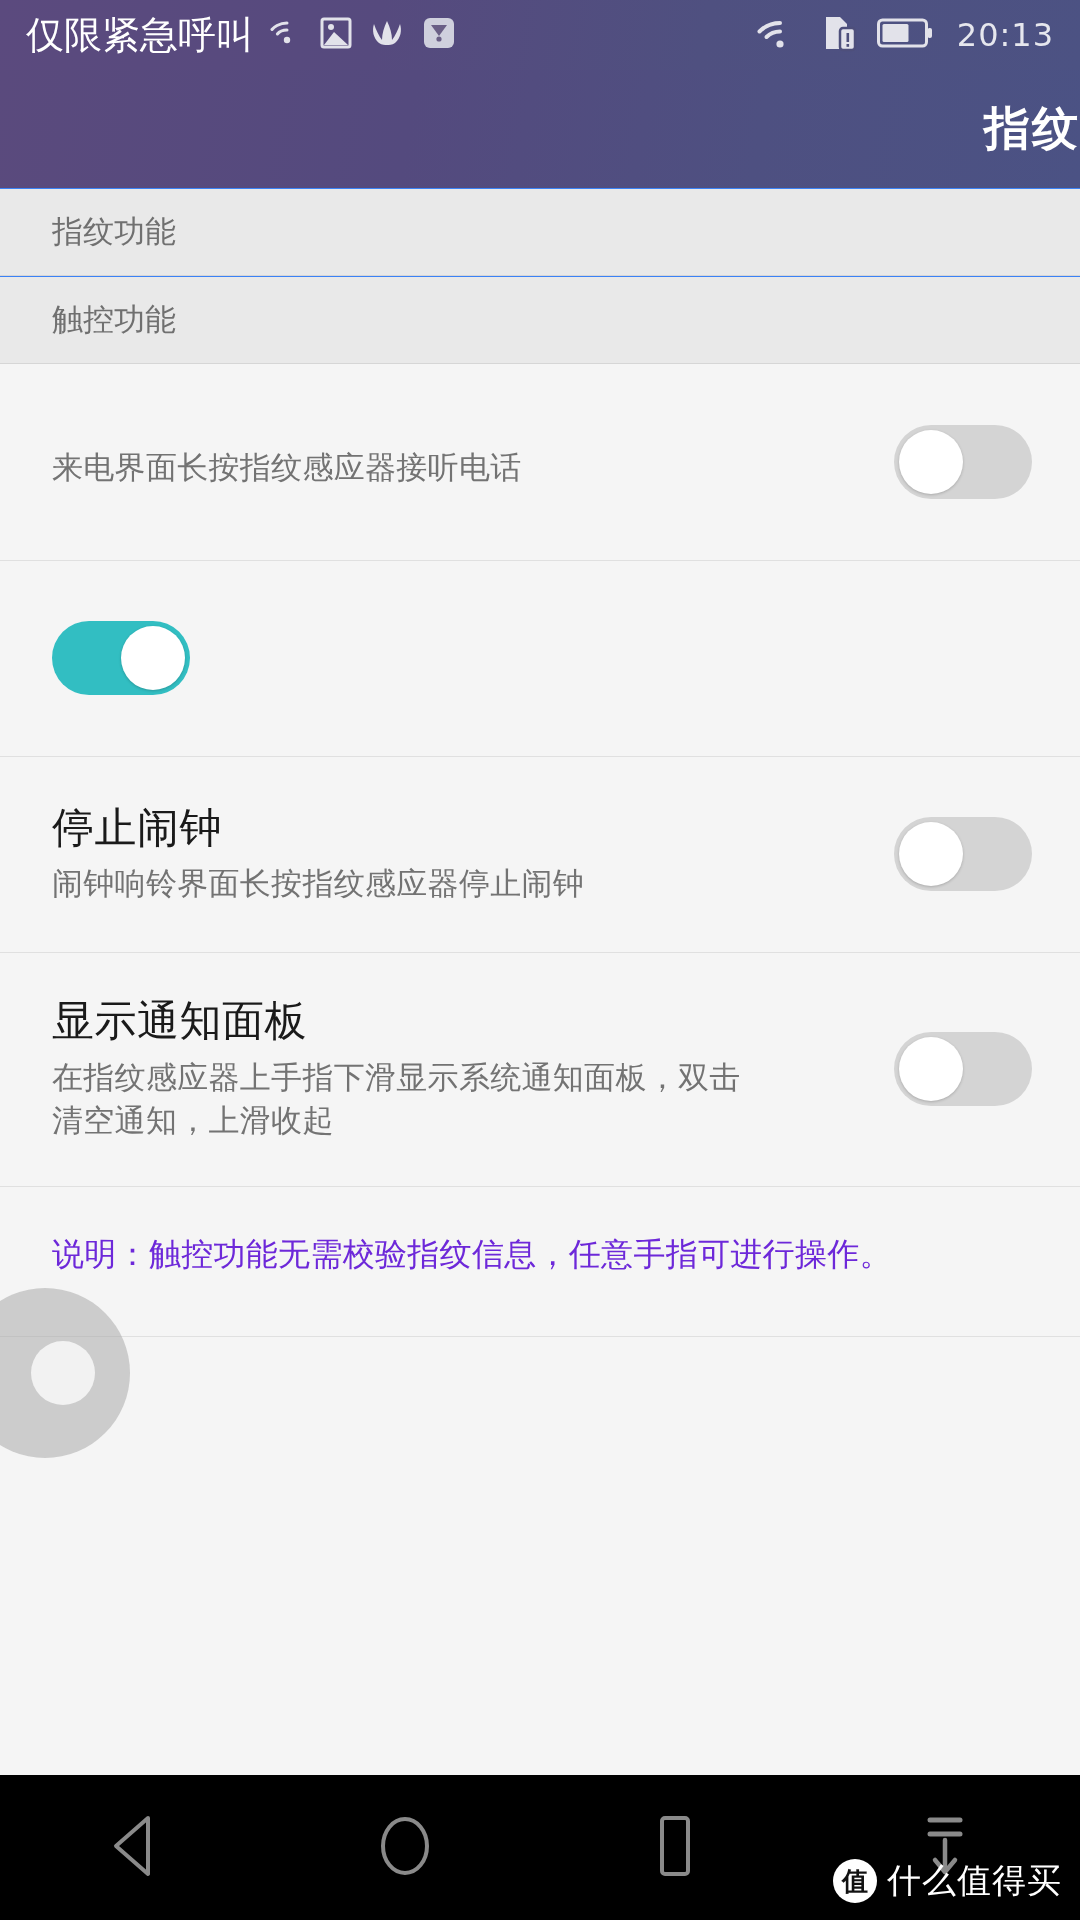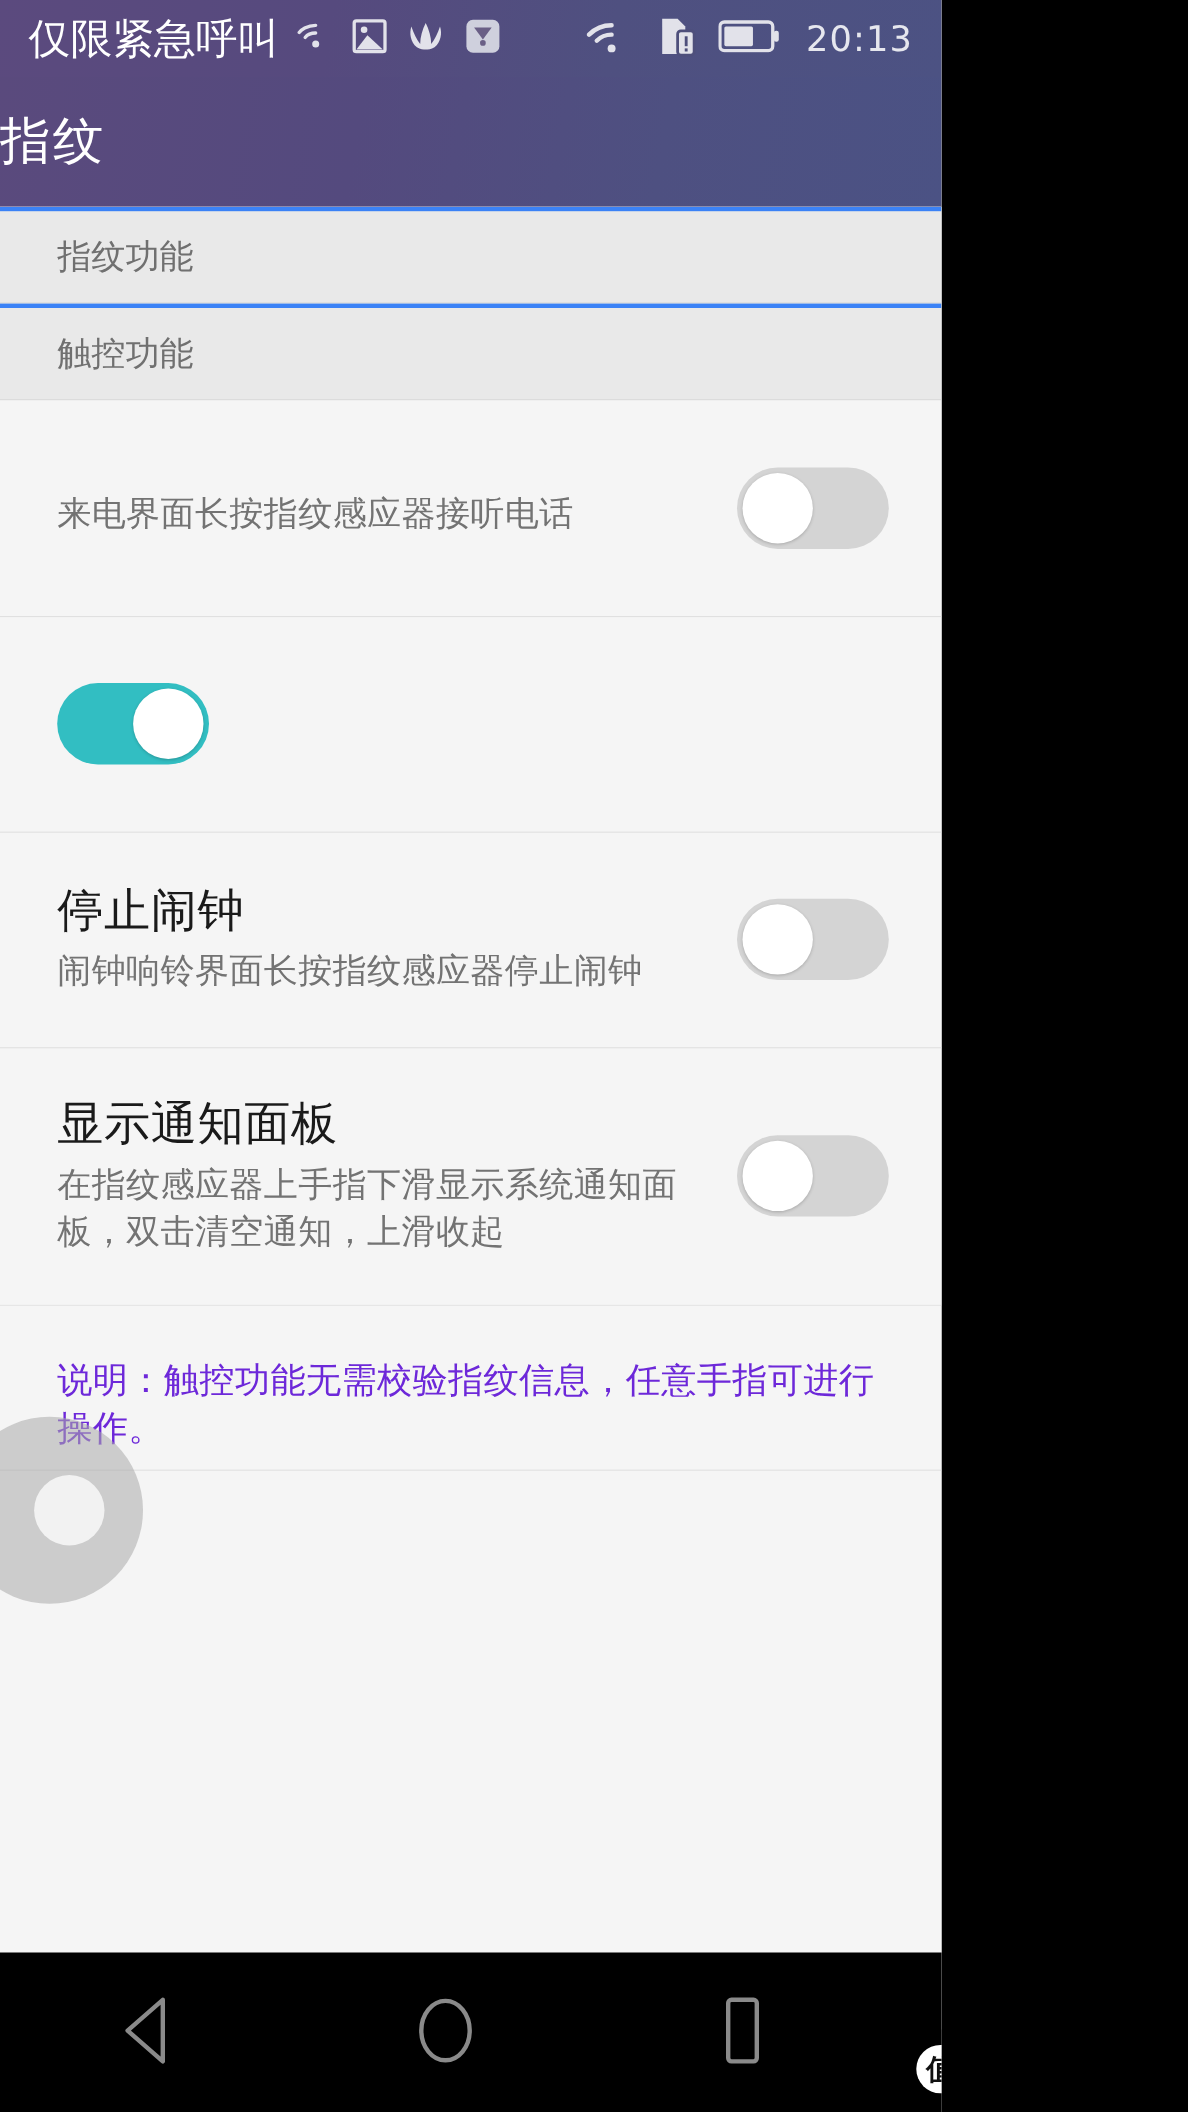--- a/index.html
+++ b/index.html
@@ -5,21 +5,21 @@
   html, body {
     margin: 0; padding: 0;
     background: #000;
   }
   body {
     font-family: "DejaVu Sans", "Liberation Sans", sans-serif;
     -webkit-font-smoothing: antialiased;
   }
   #screen {
     position: relative;
-    width: 856px;
+    width: 1080px;
     height: 1920px;
     overflow: hidden;
     background: #f5f5f5;
   }
 
   
   .statusbar {
     position: relative;
     height: 70px;
     background: linear-gradient(100deg, #5b4a7e 0%, #564a7e 35%, #4f5080 65%, #4c5283 100%);
@@ -45,38 +45,39 @@
     margin-left: 4px;
   }
   .ic { display: block; }
 
   
   .titlebar {
     height: 118px;
     background: linear-gradient(100deg, #5a4a7d 0%, #544a7e 38%, #4e5081 70%, #4b5284 100%);
     display: flex;
     align-items: center;
-    justify-content: flex-start;
+    justify-content: flex-end;
+    font-weight: bold;
   }
   .titlebar .title {
     color: #ffffff;
     font-size: 46px;
     letter-spacing: 2px;
   }
 
   
   .content {
     background: #f5f5f5;
     height: 1657px;
     overflow: hidden;
     position: relative;
   }
   .section-header {
     background: #e9e9e9;
-    border-top: 4px solid #3b82f6;
+    border-top: 1px solid #3b82f6;
     border-bottom: 1px solid #d6d6d6;
     height: 88px;
     display: flex;
     align-items: center;
     padding-left: 52px;
     box-sizing: border-box;
   }
   .section-header span {
     color: #707070;
     font-size: 31px;

